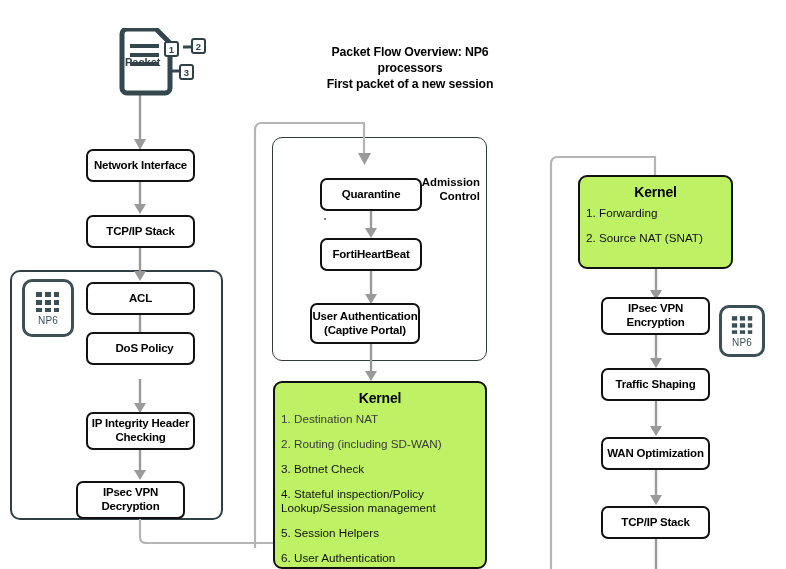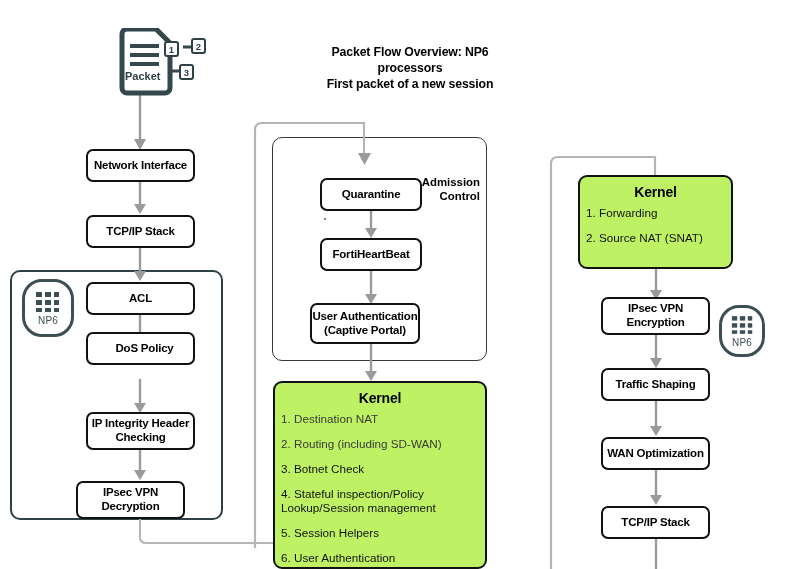--- a/index.html
+++ b/index.html
@@ -125,21 +125,21 @@
     align-items: center;
     justify-content: center;
     z-index: 10;
   }
 
   
   .np6 {
     position: absolute;
     box-sizing: border-box;
     border: 3px solid #3c4f55;
-    border-radius: 20px;
+    border-radius: 10px;
     background: #ffffff;
     display: flex;
     flex-direction: column;
     align-items: center;
     justify-content: center;
     z-index: 9;
   }
   .np6-label {
     font-size: 10px;
     color: #3c4f55;
@@ -164,21 +164,21 @@
     <div>Packet Flow Overview: NP6 processors</div>
     <div>First packet of a new session</div>
   </div>
 
   <svg class="packet" style="left:118px; top:28px;" width="56" height="68" viewBox="0 0 56 68">
     <path d="M4 6 a5 5 0 0 1 5 -5 h29 l14 14 v45 a5 5 0 0 1 -5 5 h-38 a5 5 0 0 1 -5 -5 z" fill="#ffffff" stroke="#33474d" stroke-width="5"></path>
     <rect x="12" y="16" width="29" height="4" fill="#33474d"></rect>
     <rect x="12" y="25" width="29" height="4" fill="#33474d"></rect>
     <rect x="12" y="34" width="29" height="4" fill="#33474d"></rect>
   </svg>
-  <div class="packet-label" style="left:125px; top:70px;">Packet</div>
+  <div class="packet-label" style="left:125px; top:56px;">Packet</div>
 
   <svg class="conn" style="left:160px; top:34px;" width="60" height="50" viewBox="0 0 60 50">
     <line x1="23" y1="13" x2="31" y2="13" stroke="#33474d" stroke-width="3"></line>
     <line x1="4" y1="37" x2="20" y2="37" stroke="#33474d" stroke-width="3"></line>
   </svg>
 
   <div class="badge" style="left:164px; top:41px; width:15px; height:16px;">1</div>
   <div class="badge" style="left:191px; top:38px; width:15px; height:16px;">2</div>
   <div class="badge" style="left:179px; top:64px; width:15px; height:16px;">3</div>
 

